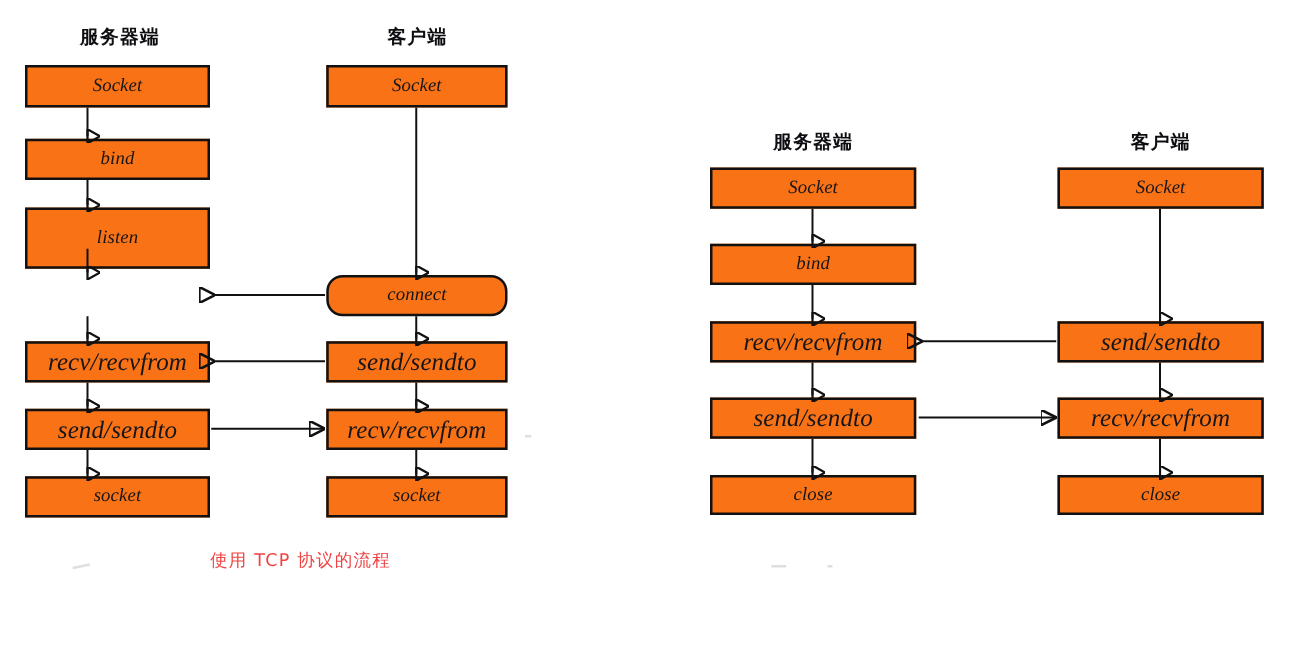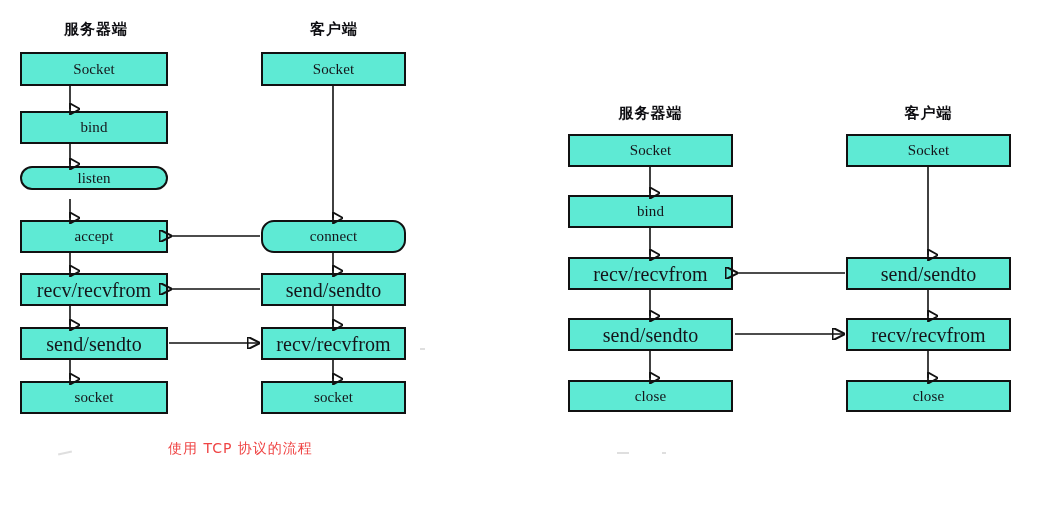--- a/index.html
+++ b/index.html
@@ -19,28 +19,29 @@
   .canvas {
     position: absolute;
     left: 0; top: 0;
     width: 1039px;
     height: 523px;
   }
   
   .node {
     position: absolute;
     box-sizing: border-box;
-    background: #5eead4;
+    background: #f97316;
     border: 2px solid #111111;
     display: flex;
     align-items: center;
     justify-content: center;
     line-height: 1;
     white-space: nowrap;
     letter-spacing: 0.1px;
+    font-style: italic;
   }
   .node-label {
     display: block;
     font-size: 15px;
     color: #15151a;
   }
   .node.small .node-label { font-size: 20px; }
   
   .col-title {
     position: absolute;
@@ -87,25 +88,22 @@
 
   <div class="col-title" style="left:22px; top:20px; width:148px;">服务器端</div>
   <div class="col-title" style="left:262px; top:20px; width:144px;">客户端</div>
 
   <div class="node" style="left:20px; top:52px; width:148px; height:34px;">
     <span class="node-label">Socket</span>
   </div>
   <div class="node" style="left:20px; top:111px; width:148px; height:33px;">
     <span class="node-label">bind</span>
   </div>
-  <div class="node" style="left:20px; top:166px; width:148px; height:24px;border-radius:12px;">
+  <div class="node" style="left:20px; top:166px; width:148px; height:49px;">
     <span class="node-label">listen</span>
-  </div>
-  <div class="node" style="left:20px; top:220px; width:148px; height:33px;">
-    <span class="node-label">accept</span>
   </div>
   <div class="node small" style="left:20px; top:273px; width:148px; height:33px;">
     <span class="node-label">recv/recvfrom</span>
   </div>
   <div class="node small" style="left:20px; top:327px; width:148px; height:33px;">
     <span class="node-label">send/sendto</span>
   </div>
   <div class="node" style="left:20px; top:381px; width:148px; height:33px;">
     <span class="node-label">socket</span>
   </div>

